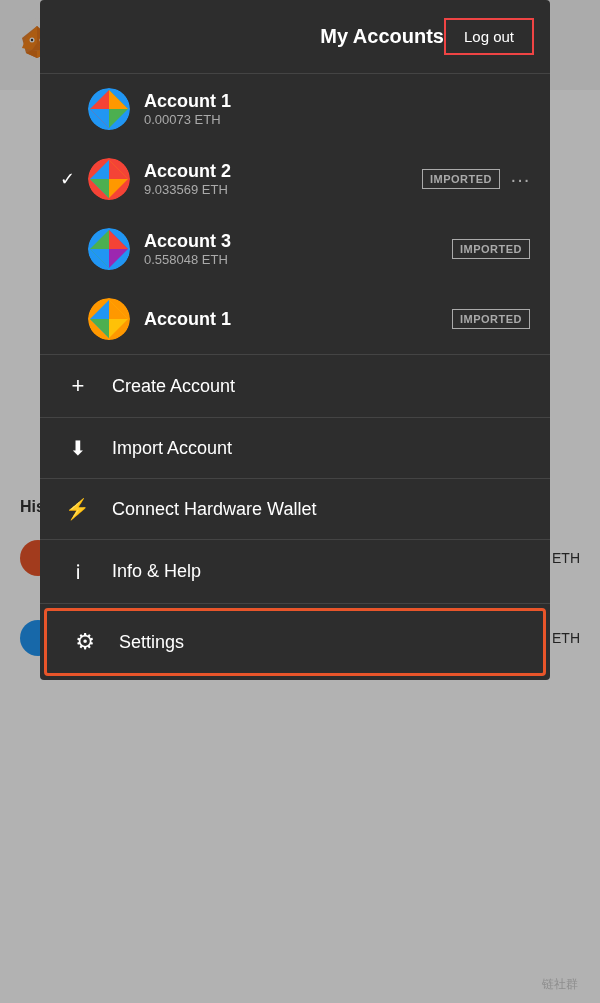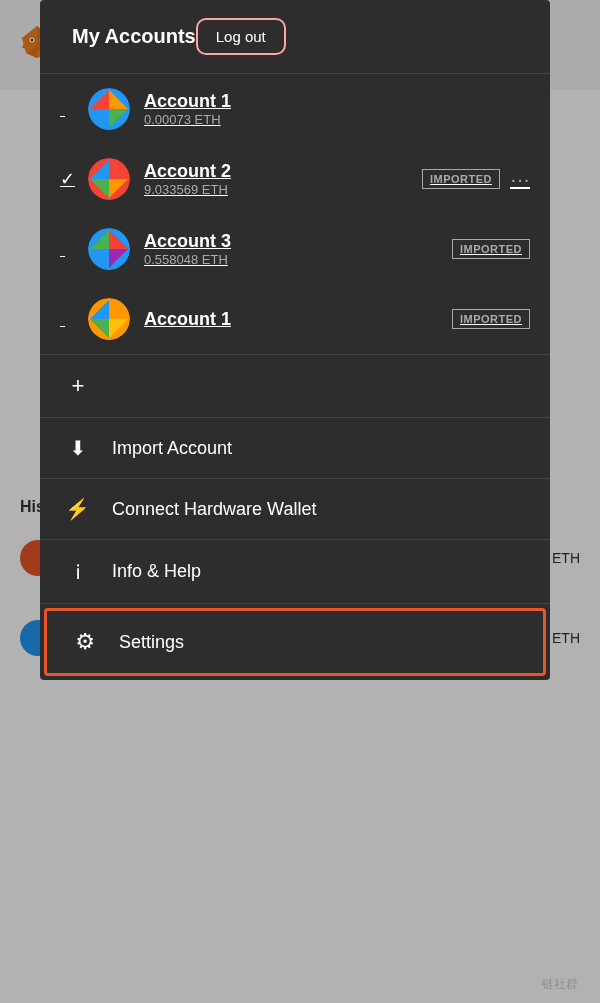--- a/index.html
+++ b/index.html
@@ -101,54 +101,53 @@
       border-radius: 4px;
       z-index: 20;
       color: white;
       overflow: hidden;
     }
 
     
     .panel-header {
       display: flex;
       align-items: center;
-      justify-content: flex-start;
-      padding: 18px 32px;
+      justify-content: flex-end;
+      padding: 18px 16px;
       border-bottom: 1px solid #444;
     }
 
     .panel-title {
       font-size: 20px;
       font-weight: 600;
       color: white;
     }
 
     .logout-btn {
       background: transparent;
-      border: 2px solid #fca5a5;
-      border-radius: 10px;
+      border: 2px solid #ef4444;
+      border-radius: 0;
       color: white;
       padding: 8px 18px;
       font-size: 15px;
       cursor: pointer;
       font-weight: 500;
     }
 
     
     .accounts-list {
       border-bottom: 1px solid #444;
     }
 
     .account-item {
       display: flex;
       align-items: center;
       padding: 14px 20px;
       cursor: pointer;
       position: relative;
-      text-decoration: underline;
     }
 
     .check-mark {
       width: 20px;
       font-size: 18px;
       color: white;
       margin-right: 8px;
       flex-shrink: 0;
     }
 
@@ -436,20 +435,21 @@
         <div class="account-name">Account 1</div>
         <div class="account-balance"></div>
       </div>
       <span class="imported-badge">IMPORTED</span>
     </div>
 
   </div>
 
   <div class="action-item">
     <div class="action-icon">+</div>
+    <span class="action-label">Create Account</span>
   </div>
 
   <div class="action-item">
     <div class="action-icon" style="font-size:20px;">⬇</div>
     <span class="action-label">Import Account</span>
   </div>
 
   <div class="action-item">
     <div class="action-icon" style="font-size:20px;">⚡</div>
     <span class="action-label">Connect Hardware Wallet</span>

